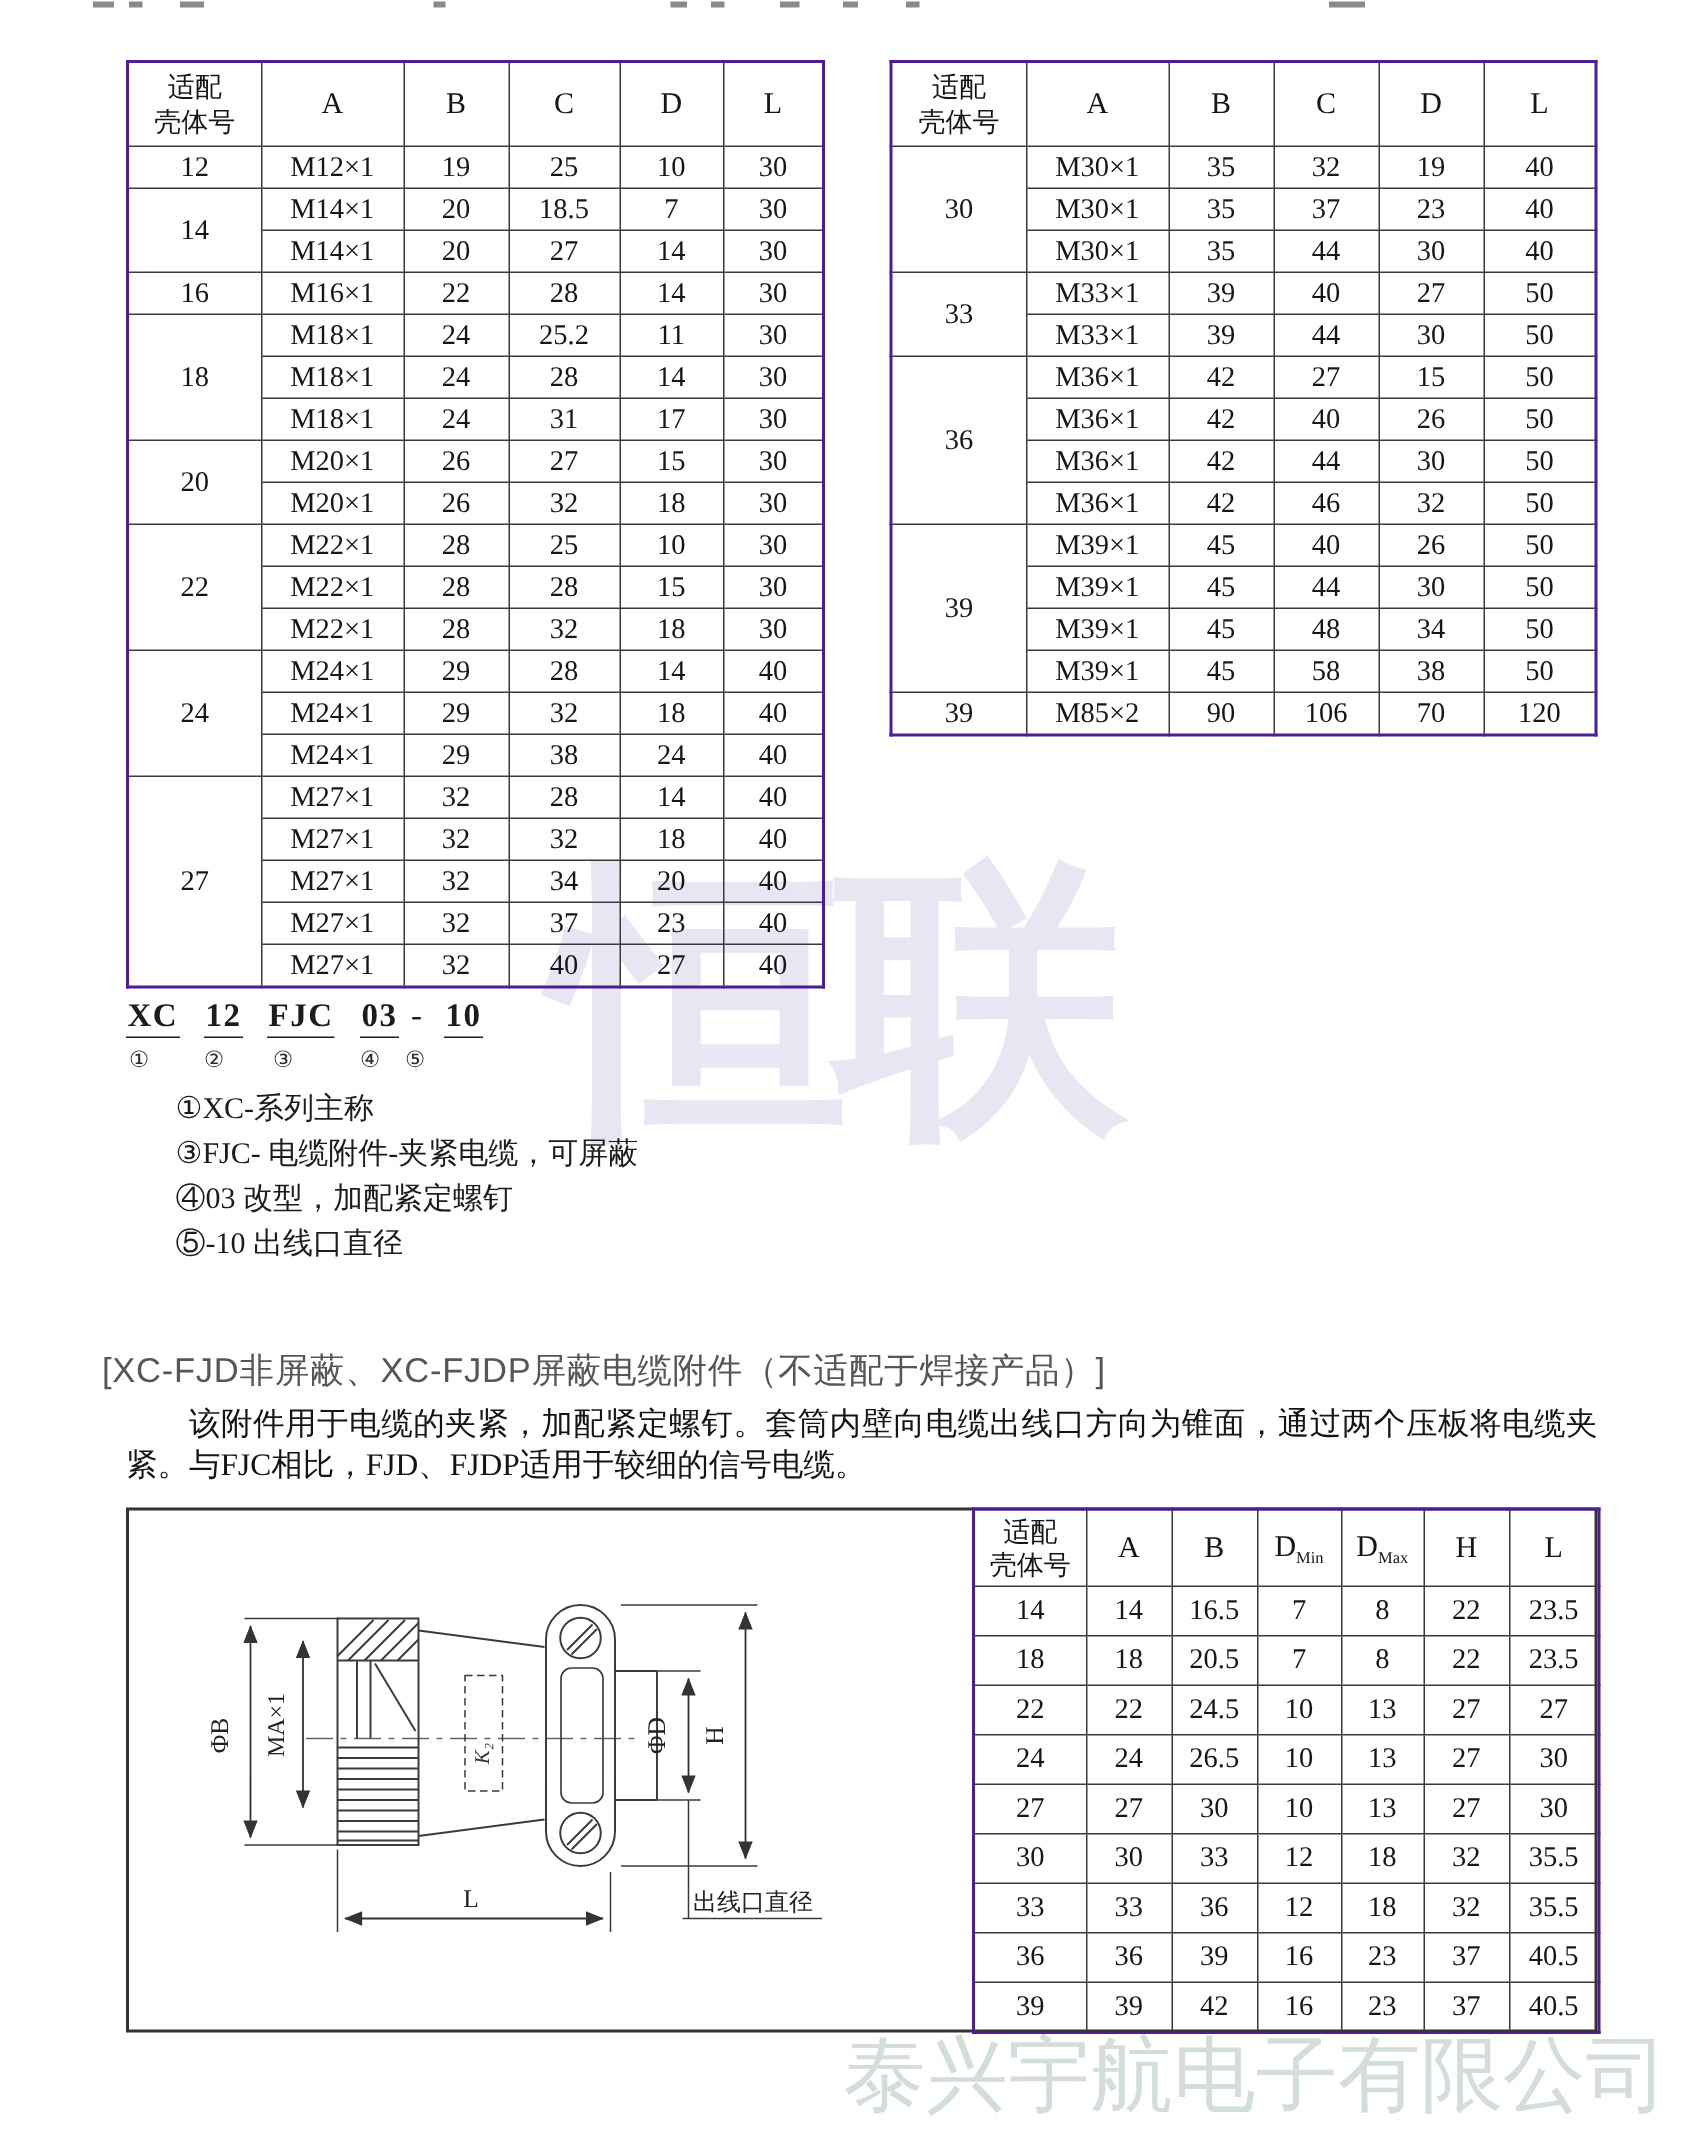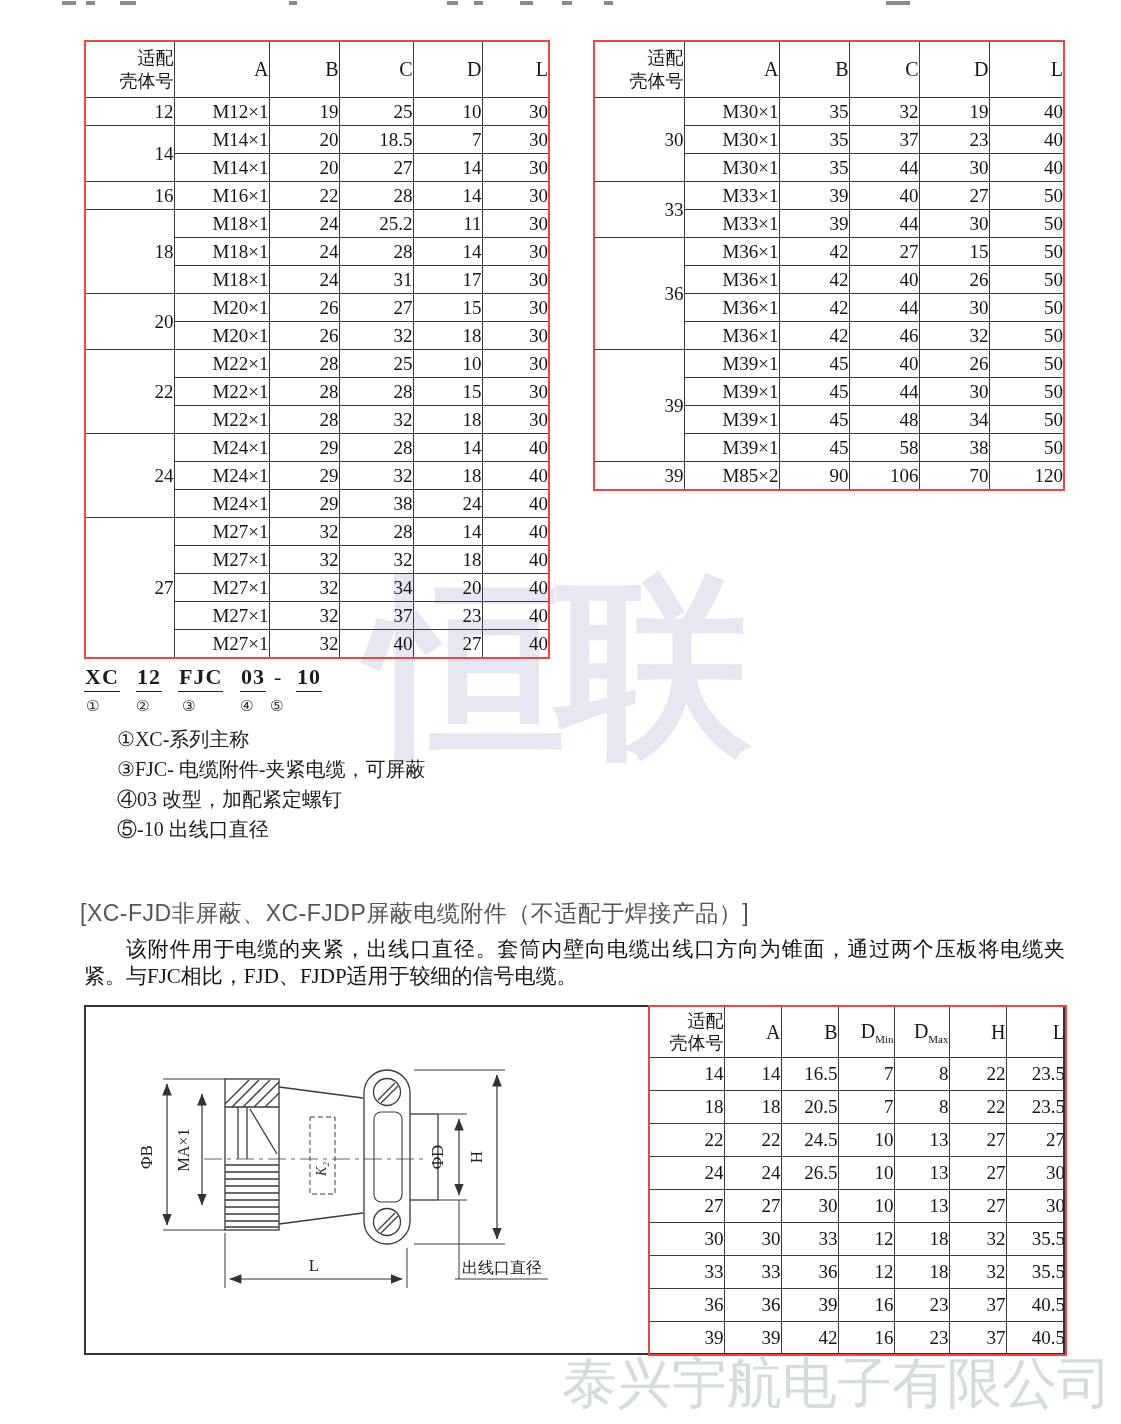--- a/index.html
+++ b/index.html
@@ -16,21 +16,21 @@
   .wm-bottom{
     position:absolute; left:562px; top:1356px; z-index:0;
     font-size:55px; line-height:1; letter-spacing:0px;
     color:#d3ded8; font-family:"DejaVu Serif", serif; white-space:nowrap;
   }
   
   .frag{position:absolute; top:1px; height:4px; background:#8a8a8a; z-index:1;}
   
   .dim-table{
     position:absolute; z-index:1; border-collapse:collapse; table-layout:fixed;
-    background:transparent; text-align:right; border:2px solid #ef4444;
+    background:transparent; text-align:center; border:2px solid #4c1d95;
   }
   .dim-table td,.dim-table th{
     border:1px solid #3a3a3a; padding:0; font-weight:normal;
     font-family:"Liberation Serif", serif; vertical-align:middle;
   }
   .tblA th{height:55px; font-size:20px;}
   .tblA td{height:27px; font-size:19px;}
   .tblB th{height:50px; font-size:20px;}
   .tblB td{height:32px; font-size:19px;}
   .shell-hdr div{font-size:18px; line-height:1.25;}
@@ -40,21 +40,21 @@
   .tbl-bottom{left:648px; top:1005px;}
   
   #pn{position:absolute; left:84px; top:664px; width:300px; height:56px; z-index:1;}
   .pn-seg{position:absolute; top:0; font-size:22px; letter-spacing:1px; color:#1c1c1c; white-space:nowrap;}
   .pn-seg.u{border-bottom:1.5px solid #1c1c1c; padding:0 1px 1px 1px;font-weight:bold;}
   .pn-mark{position:absolute; top:33px; font-size:15px; color:#2c2c2c; font-family:"DejaVu Sans", sans-serif;}
   #pn-notes{position:absolute; left:84px; top:724px; z-index:1;margin-left:33px;}
   .pn-note{font-size:20px; line-height:30px; color:#1c1c1c; white-space:nowrap;}
   
   .sec-title{
-    position:absolute; left:80px; top:898px; z-index:1;
+    position:absolute; left:68px; top:898px; z-index:1;
     font-family:"Liberation Sans", sans-serif; font-size:23px; color:#565656;
     letter-spacing:0.5px; white-space:nowrap;
   }
   .sec-para{
     position:absolute; left:84px; top:936px; width:981px; z-index:1;
     font-size:21px; line-height:27px; color:#141414; text-align:justify; text-indent:2em;
   }
   
   .fig-box{
     position:absolute; left:84px; top:1005px; width:981px; height:350px;
@@ -398,21 +398,21 @@
     <span class="pn-mark" style="left: 186px;">⑤</span>
   </div>
 <div id="pn-notes">
     <div class="pn-note">①XC-系列主称</div>
     <div class="pn-note">③FJC- 电缆附件-夹紧电缆，可屏蔽</div>
     <div class="pn-note">④03  改型，加配紧定螺钉</div>
     <div class="pn-note">⑤-10  出线口直径</div>
   </div>
 
 <div class="sec-title">[XC-FJD非屏蔽、XC-FJDP屏蔽电缆附件（不适配于焊接产品）]</div>
-<div class="sec-para">该附件用于电缆的夹紧，出线口直径。套筒内壁向电缆出线口方向为锥面，通过两个压板将电缆夹紧。与FJC相比，FJD、FJDP适用于较细的信号电缆。</div>
+<div class="sec-para">该附件用于电缆的夹紧，加配紧定螺钉。套筒内壁向电缆出线口方向为锥面，通过两个压板将电缆夹紧。与FJC相比，FJD、FJDP适用于较细的信号电缆。</div>
 
 <div class="fig-box">
   <svg class="fig-svg" width="560" height="346" viewBox="0 0 560 346">
     <defs>
       <marker id="mE" markerWidth="11" markerHeight="8" refX="9.5" refY="4" orient="auto">
         <path d="M0,0 L10,4 L0,8 Z" fill="#333"></path>
       </marker>
       <marker id="mS" markerWidth="11" markerHeight="8" refX="0.5" refY="4" orient="auto">
         <path d="M10,0 L0,4 L10,8 Z" fill="#333"></path>
       </marker>

